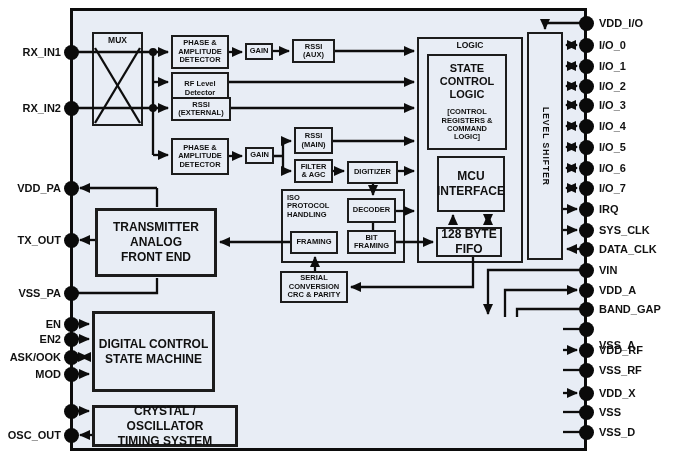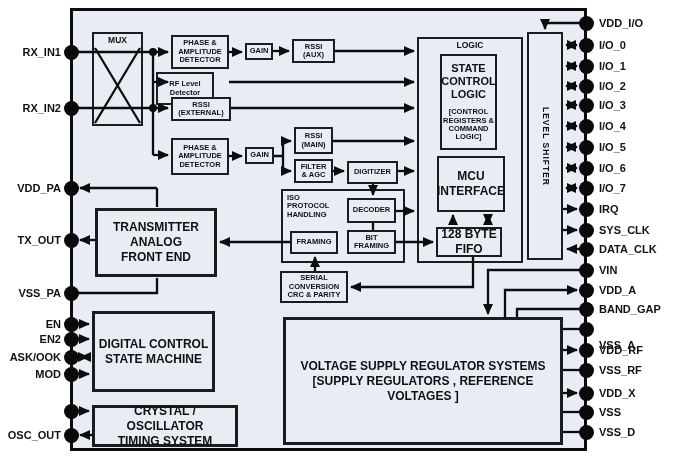--- a/index.html
+++ b/index.html
@@ -55,21 +55,21 @@
 AMPLITUDE
 DETECTOR</span>
     </div>
   <div class="box t7" style="left:245px;top:43px;width:28px;height:17px;">
       <span>GAIN</span>
     </div>
   <div class="box t7" style="left:292px;top:39px;width:43px;height:24px;">
       <span>RSSI
 (AUX)</span>
     </div>
-  <div class="box t7" style="left:156px;top:72px;width:58px;height:33px;">
+  <div class="box t7" style="left:171px;top:72px;width:58px;height:33px;">
       <span>RF Level
 Detector</span>
     </div>
   <div class="box t7" style="left:171px;top:97px;width:60px;height:24px;">
       <span>RSSI
 (EXTERNAL)</span>
     </div>
   <div class="box t7" style="left:171px;top:138px;width:58px;height:37px;">
       <span>PHASE &amp;
 AMPLITUDE
@@ -107,21 +107,21 @@
     </div>
   <div class="box t7" style="left:280px;top:271px;width:68px;height:32px;">
       <span>SERIAL
 CONVERSION
 CRC &amp; PARITY</span>
     </div>
 
   <div class="box toplab t8" style="left:417px;top:37px;width:106px;height:226px;">
       <span class="lab">LOGIC</span>
     </div>
-  <div class="box t11" style="left:440px;top:54px;width:57px;height:96px;">
+  <div class="box t11" style="left:427px;top:54px;width:80px;height:96px;">
     <span>STATE
 CONTROL
 LOGIC</span>
     <span class="t7 scsub">[CONTROL
 REGISTERS &amp;
 COMMAND
 LOGIC]</span>
   </div>
   <div class="box t9" style="left:437px;top:156px;width:68px;height:56px;">
       <span>MCU
@@ -139,24 +139,20 @@
       <span>TRANSMITTER ANALOG
 FRONT END</span>
     </div>
   <div class="box thick t9" style="left:92px;top:311px;width:123px;height:81px;">
       <span>DIGITAL CONTROL
 STATE MACHINE</span>
     </div>
   <div class="box thick t9" style="left:92px;top:405px;width:146px;height:42px;">
       <span>CRYSTAL / OSCILLATOR
 TIMING SYSTEM</span>
-    </div>
-  <div class="box thick t9" style="left:283px;top:317px;width:280px;height:128px;">
-      <span>VOLTAGE SUPPLY REGULATOR SYSTEMS
-[SUPPLY REGULATORS , REFERENCE VOLTAGES ]</span>
     </div>
 
   <svg class="wires" width="675" height="462" viewBox="0 0 675 462">
     <defs>
       <marker id="ah" markerUnits="userSpaceOnUse" markerWidth="13" markerHeight="12" refX="10" refY="5" orient="auto-start-reverse">
         <path d="M0,0 L11,5 L0,10 Z" fill="#0d0d0d"></path>
       </marker>
     </defs>
     <g stroke="#0d0d0d" stroke-width="2.3" fill="none">
 

